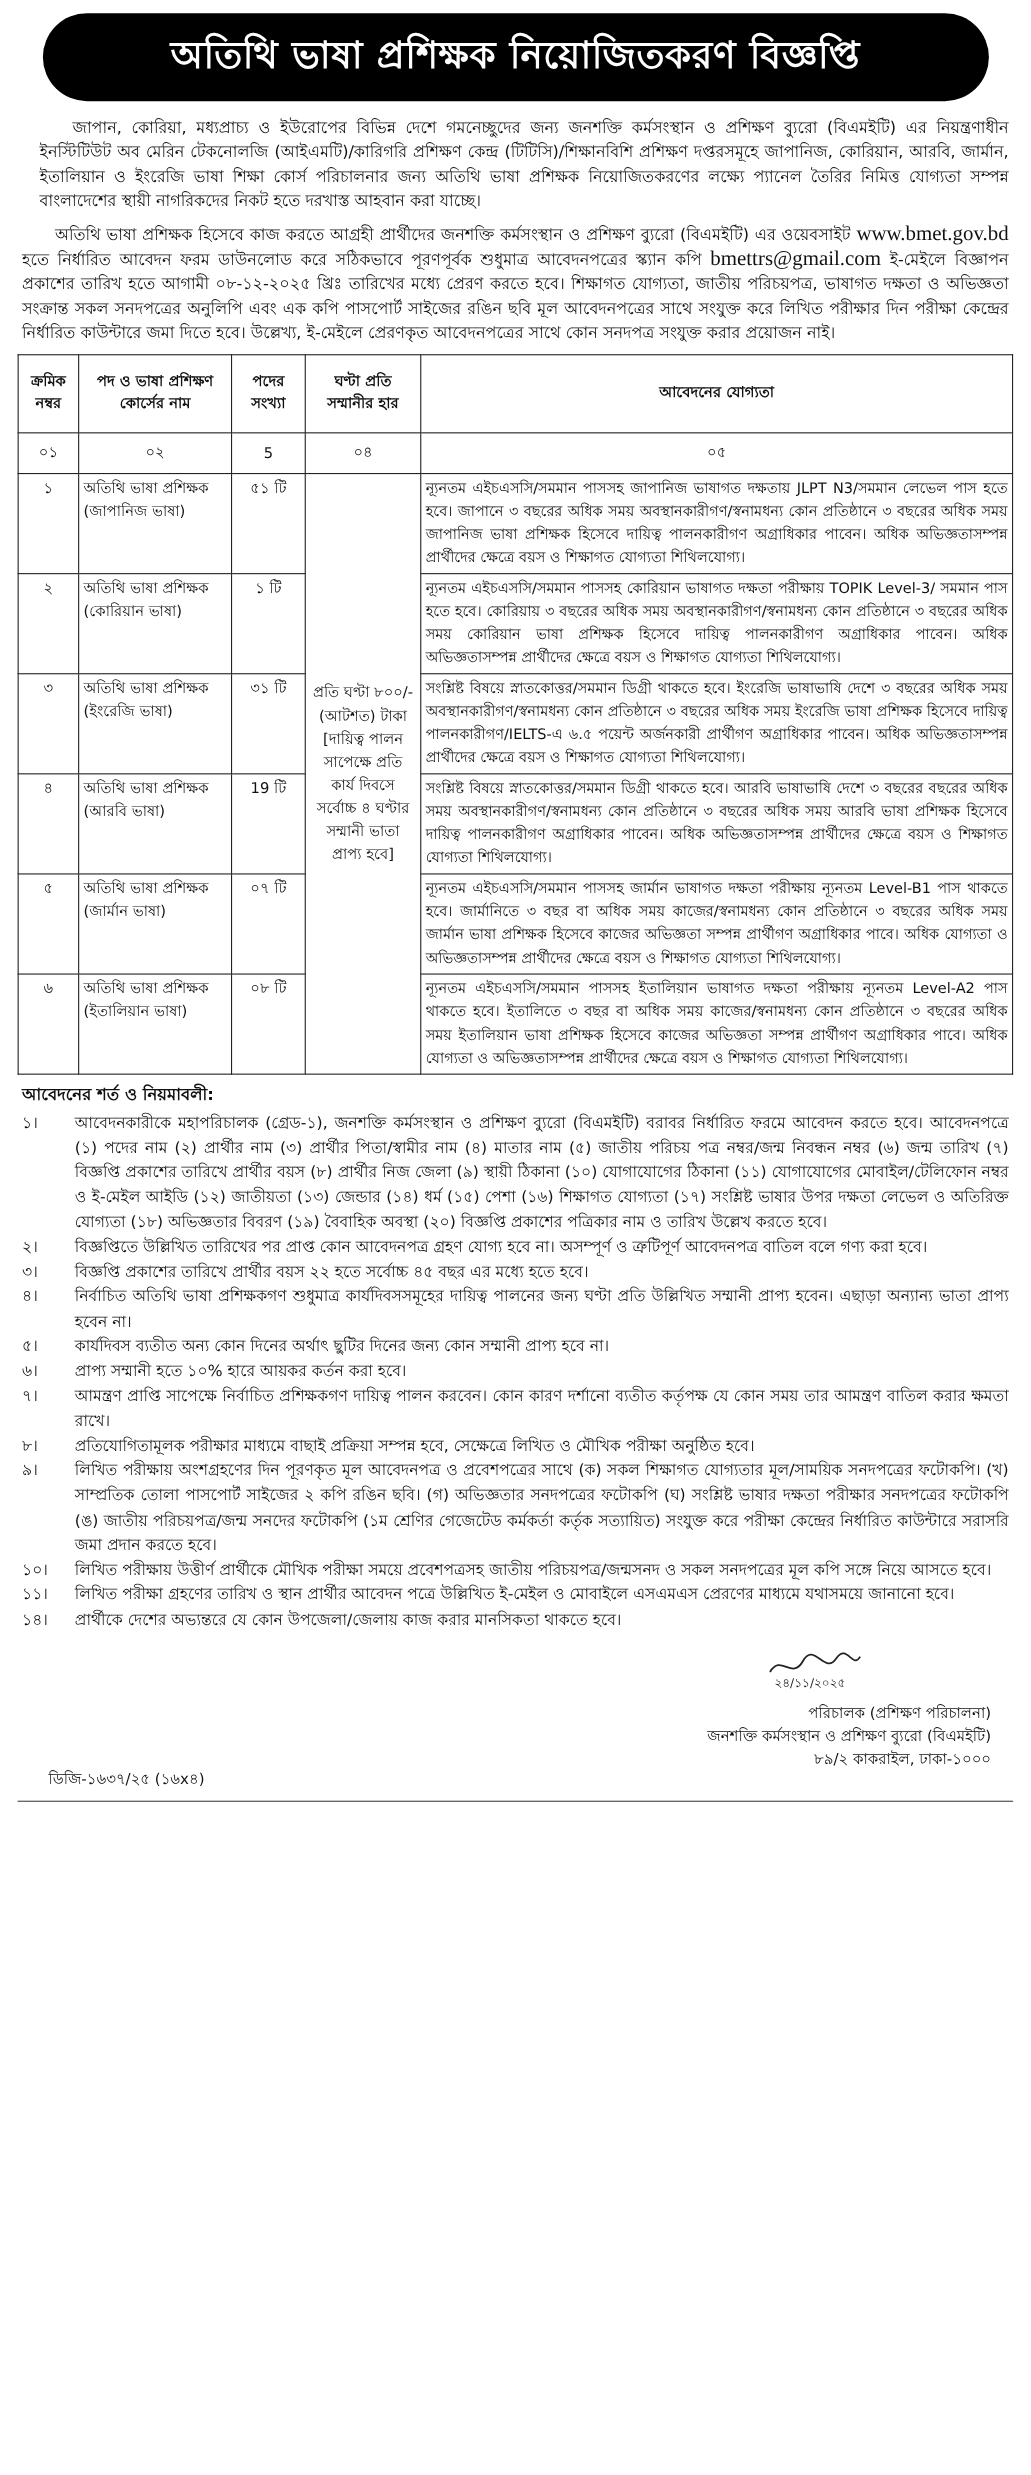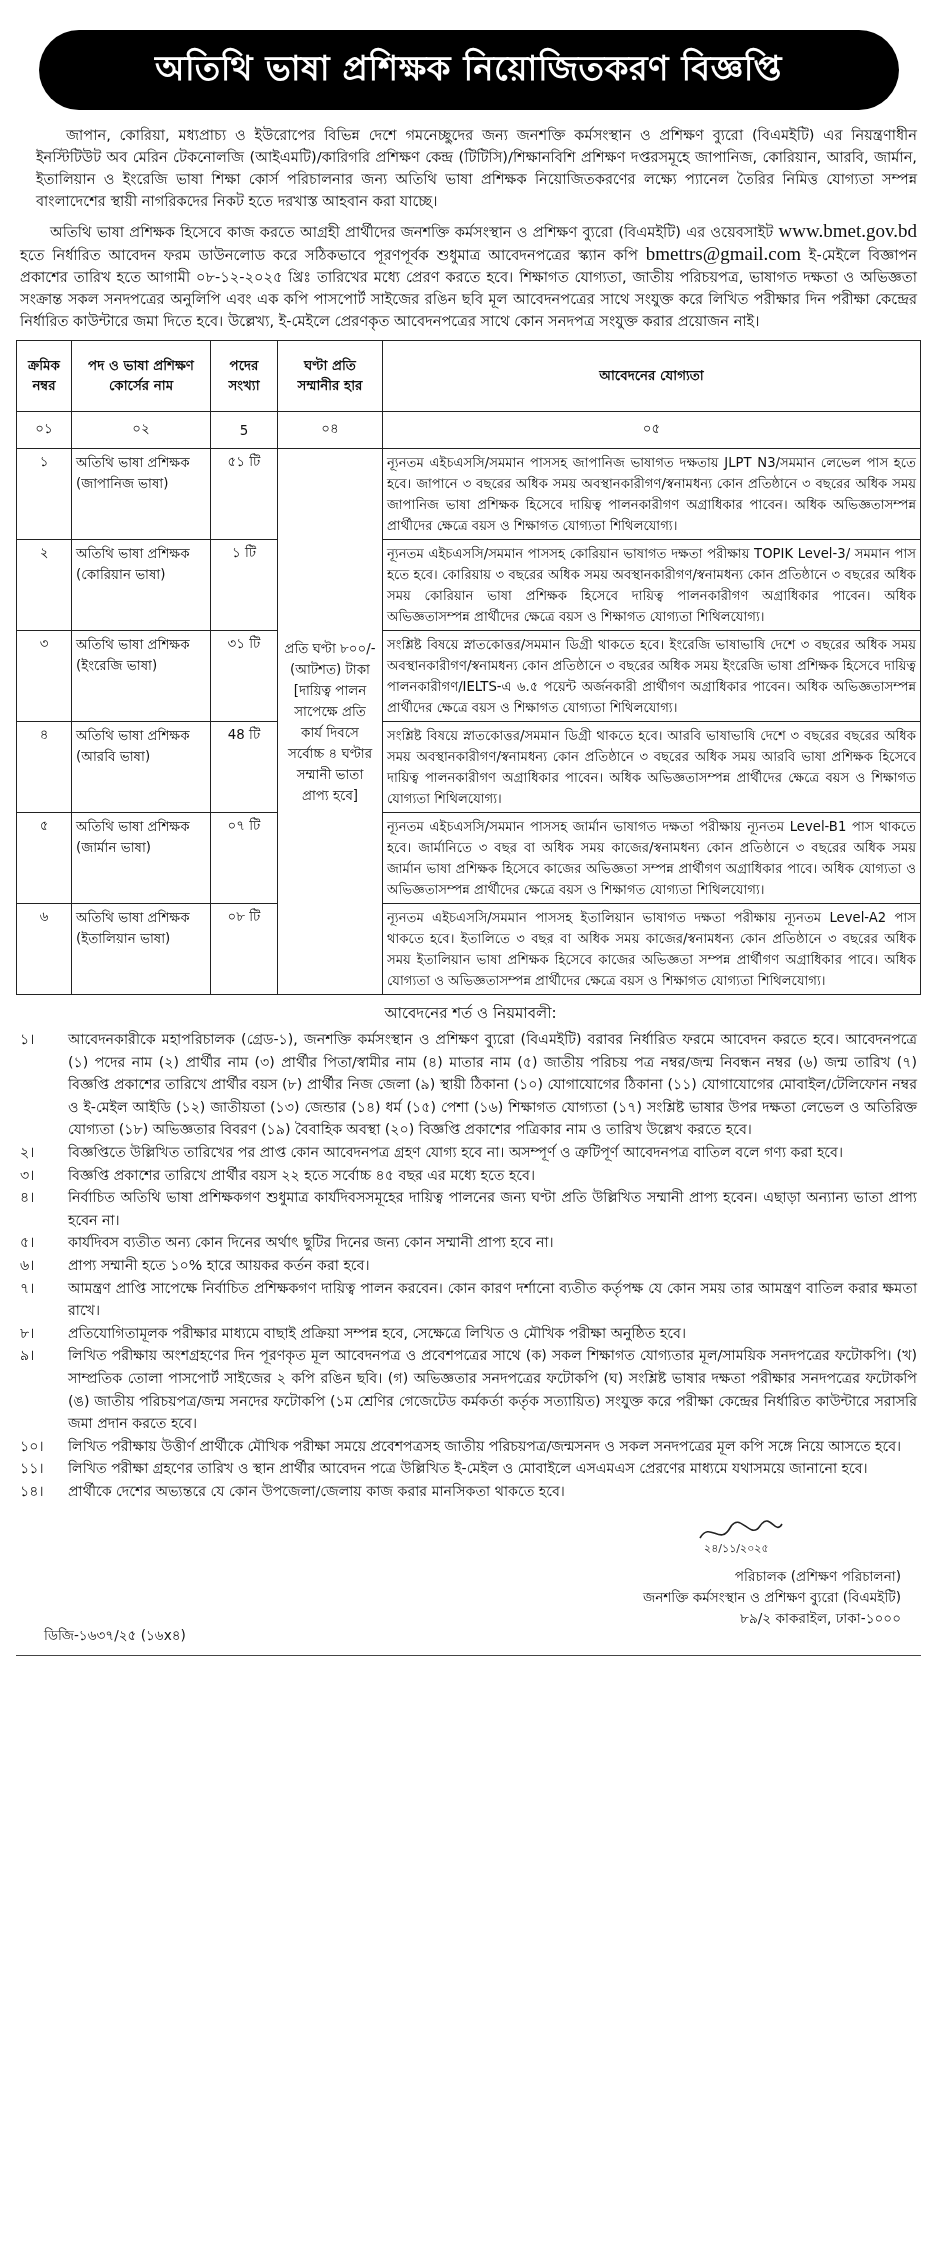--- a/index.html
+++ b/index.html
@@ -1,32 +1,32 @@
 <!DOCTYPE html>
 <html><head>
 <meta charset="utf-8">
 <style>
   html, body { margin:0; padding:0; background:#fff; }
   body { width:937px; height:2250px; overflow:hidden; font-family:"DejaVu Sans", sans-serif; color:#111; }
-  .page { position:relative; width:905px; margin:0 auto; padding-top:24px; }
+  .page { position:relative; width:905px; margin:0 auto; padding-top:6px; }
   .title-banner { width:860px; height:80px; margin:6px auto 0; background:#000; border-radius:40px/40px; display:flex; align-items:center; justify-content:center; }
   .title-banner span { color:#fff; font-size:34px; font-weight:bold; letter-spacing:0.5px; }
   .intro { font-size:14.6px; line-height:22px; text-align:justify; margin:14px 4px 0 20px; text-indent:30px; }
   .intro2 { font-size:14.6px; line-height:22px; text-align:justify; margin:8px 4px 0 4px; text-indent:30px; }
   .big { font-size:19px; font-family:"Liberation Serif", serif; }
   table.jobs { width:100%; border-collapse:collapse; margin-top:8px; font-size:13.4px; }
   table.jobs td, table.jobs th { border:1.5px solid #222; vertical-align:top; padding:3px 4px; }
   table.jobs th { font-weight:bold; font-size:13.4px; line-height:20px; text-align:center; vertical-align:middle; height:64px; }
   table.jobs .numrow td { text-align:center; height:30px; vertical-align:middle; }
   td.c-sl { width:46px; text-align:center; }
   td.c-name { width:130px; line-height:21px; }
   td.c-count { width:58px; text-align:center; }
   td.c-rate { width:96px; text-align:center; line-height:21px; vertical-align:middle !important; }
   td.c-qual { text-align:justify; line-height:21px; font-size:13.2px; }
-  .cond-head { font-weight:normal; font-size:15px; margin:6px 0 2px 4px;text-align:center; }
+  .cond-head { font-weight:bold; font-size:15px; margin:6px 0 2px 4px; }
   .cond-list { list-style:none; padding:0; margin:0 4px; font-size:14.2px; }
   .cond-list li { display:flex; line-height:22.6px; }
   .cond-list .n { width:48px; flex:none; text-align:left; }
   .cond-list .t { flex:1; text-align:justify; }
   .url { font-family:"Liberation Serif", serif; font-size:16px; font-weight:bold; text-decoration:underline; }
   .sign-area { position:relative; height:150px; margin-top:6px; }
   .signature { position:absolute; left:674px; top:8px; width:100px; height:40px; }
   .sig-block { position:absolute; left:565px; top:58px; width:320px; text-align:right; font-size:13.6px; line-height:21px; }
   .ref { position:absolute; left:4px; bottom:10px; font-size:13.6px;margin-left:24px; }
   .underline-bar { position:absolute; left:0; right:0; bottom:2px; border-bottom:1px solid #444; }
@@ -77,21 +77,21 @@
     </tr>
     <tr>
       <td class="c-sl">৩</td>
       <td class="c-name"><span>অতিথি ভাষা প্রশিক্ষক</span><br><span>(ইংরেজি ভাষা)</span></td>
       <td class="c-count">৩১ টি</td>
       <td class="c-qual">সংশ্লিষ্ট বিষয়ে স্নাতকোত্তর/সমমান ডিগ্রী থাকতে হবে। ইংরেজি ভাষাভাষি দেশে ৩ বছরের অধিক সময় অবস্থানকারীগণ/স্বনামধন্য কোন প্রতিষ্ঠানে ৩ বছরের অধিক সময় ইংরেজি ভাষা প্রশিক্ষক হিসেবে দায়িত্ব পালনকারীগণ/IELTS-এ ৬.৫ পয়েন্ট অর্জনকারী প্রার্থীগণ অগ্রাধিকার পাবেন। অধিক অভিজ্ঞতাসম্পন্ন প্রার্থীদের ক্ষেত্রে বয়স ও শিক্ষাগত যোগ্যতা শিথিলযোগ্য।</td>
     </tr>
     <tr>
       <td class="c-sl">৪</td>
       <td class="c-name"><span>অতিথি ভাষা প্রশিক্ষক</span><br><span>(আরবি ভাষা)</span></td>
-      <td class="c-count">48 টি</td>
+      <td class="c-count">19 টি</td>
       <td class="c-qual">সংশ্লিষ্ট বিষয়ে স্নাতকোত্তর/সমমান ডিগ্রী থাকতে হবে। আরবি ভাষাভাষি দেশে ৩ বছরের বছরের অধিক সময় অবস্থানকারীগণ/স্বনামধন্য কোন প্রতিষ্ঠানে ৩ বছরের অধিক সময় আরবি ভাষা প্রশিক্ষক হিসেবে দায়িত্ব পালনকারীগণ অগ্রাধিকার পাবেন। অধিক অভিজ্ঞতাসম্পন্ন প্রার্থীদের ক্ষেত্রে বয়স ও শিক্ষাগত যোগ্যতা শিথিলযোগ্য।</td>
     </tr>
     <tr>
       <td class="c-sl">৫</td>
       <td class="c-name"><span>অতিথি ভাষা প্রশিক্ষক</span><br><span>(জার্মান ভাষা)</span></td>
       <td class="c-count">০৭ টি</td>
       <td class="c-qual">ন্যূনতম এইচএসসি/সমমান পাসসহ জার্মান ভাষাগত দক্ষতা পরীক্ষায় ন্যূনতম Level-B1 পাস থাকতে হবে। জার্মানিতে ৩ বছর বা অধিক সময় কাজের/স্বনামধন্য কোন প্রতিষ্ঠানে ৩ বছরের অধিক সময় জার্মান ভাষা প্রশিক্ষক হিসেবে কাজের অভিজ্ঞতা সম্পন্ন প্রার্থীগণ অগ্রাধিকার পাবে। অধিক যোগ্যতা ও অভিজ্ঞতাসম্পন্ন প্রার্থীদের ক্ষেত্রে বয়স ও শিক্ষাগত যোগ্যতা শিথিলযোগ্য।</td>
     </tr>
     <tr>
       <td class="c-sl">৬</td>

